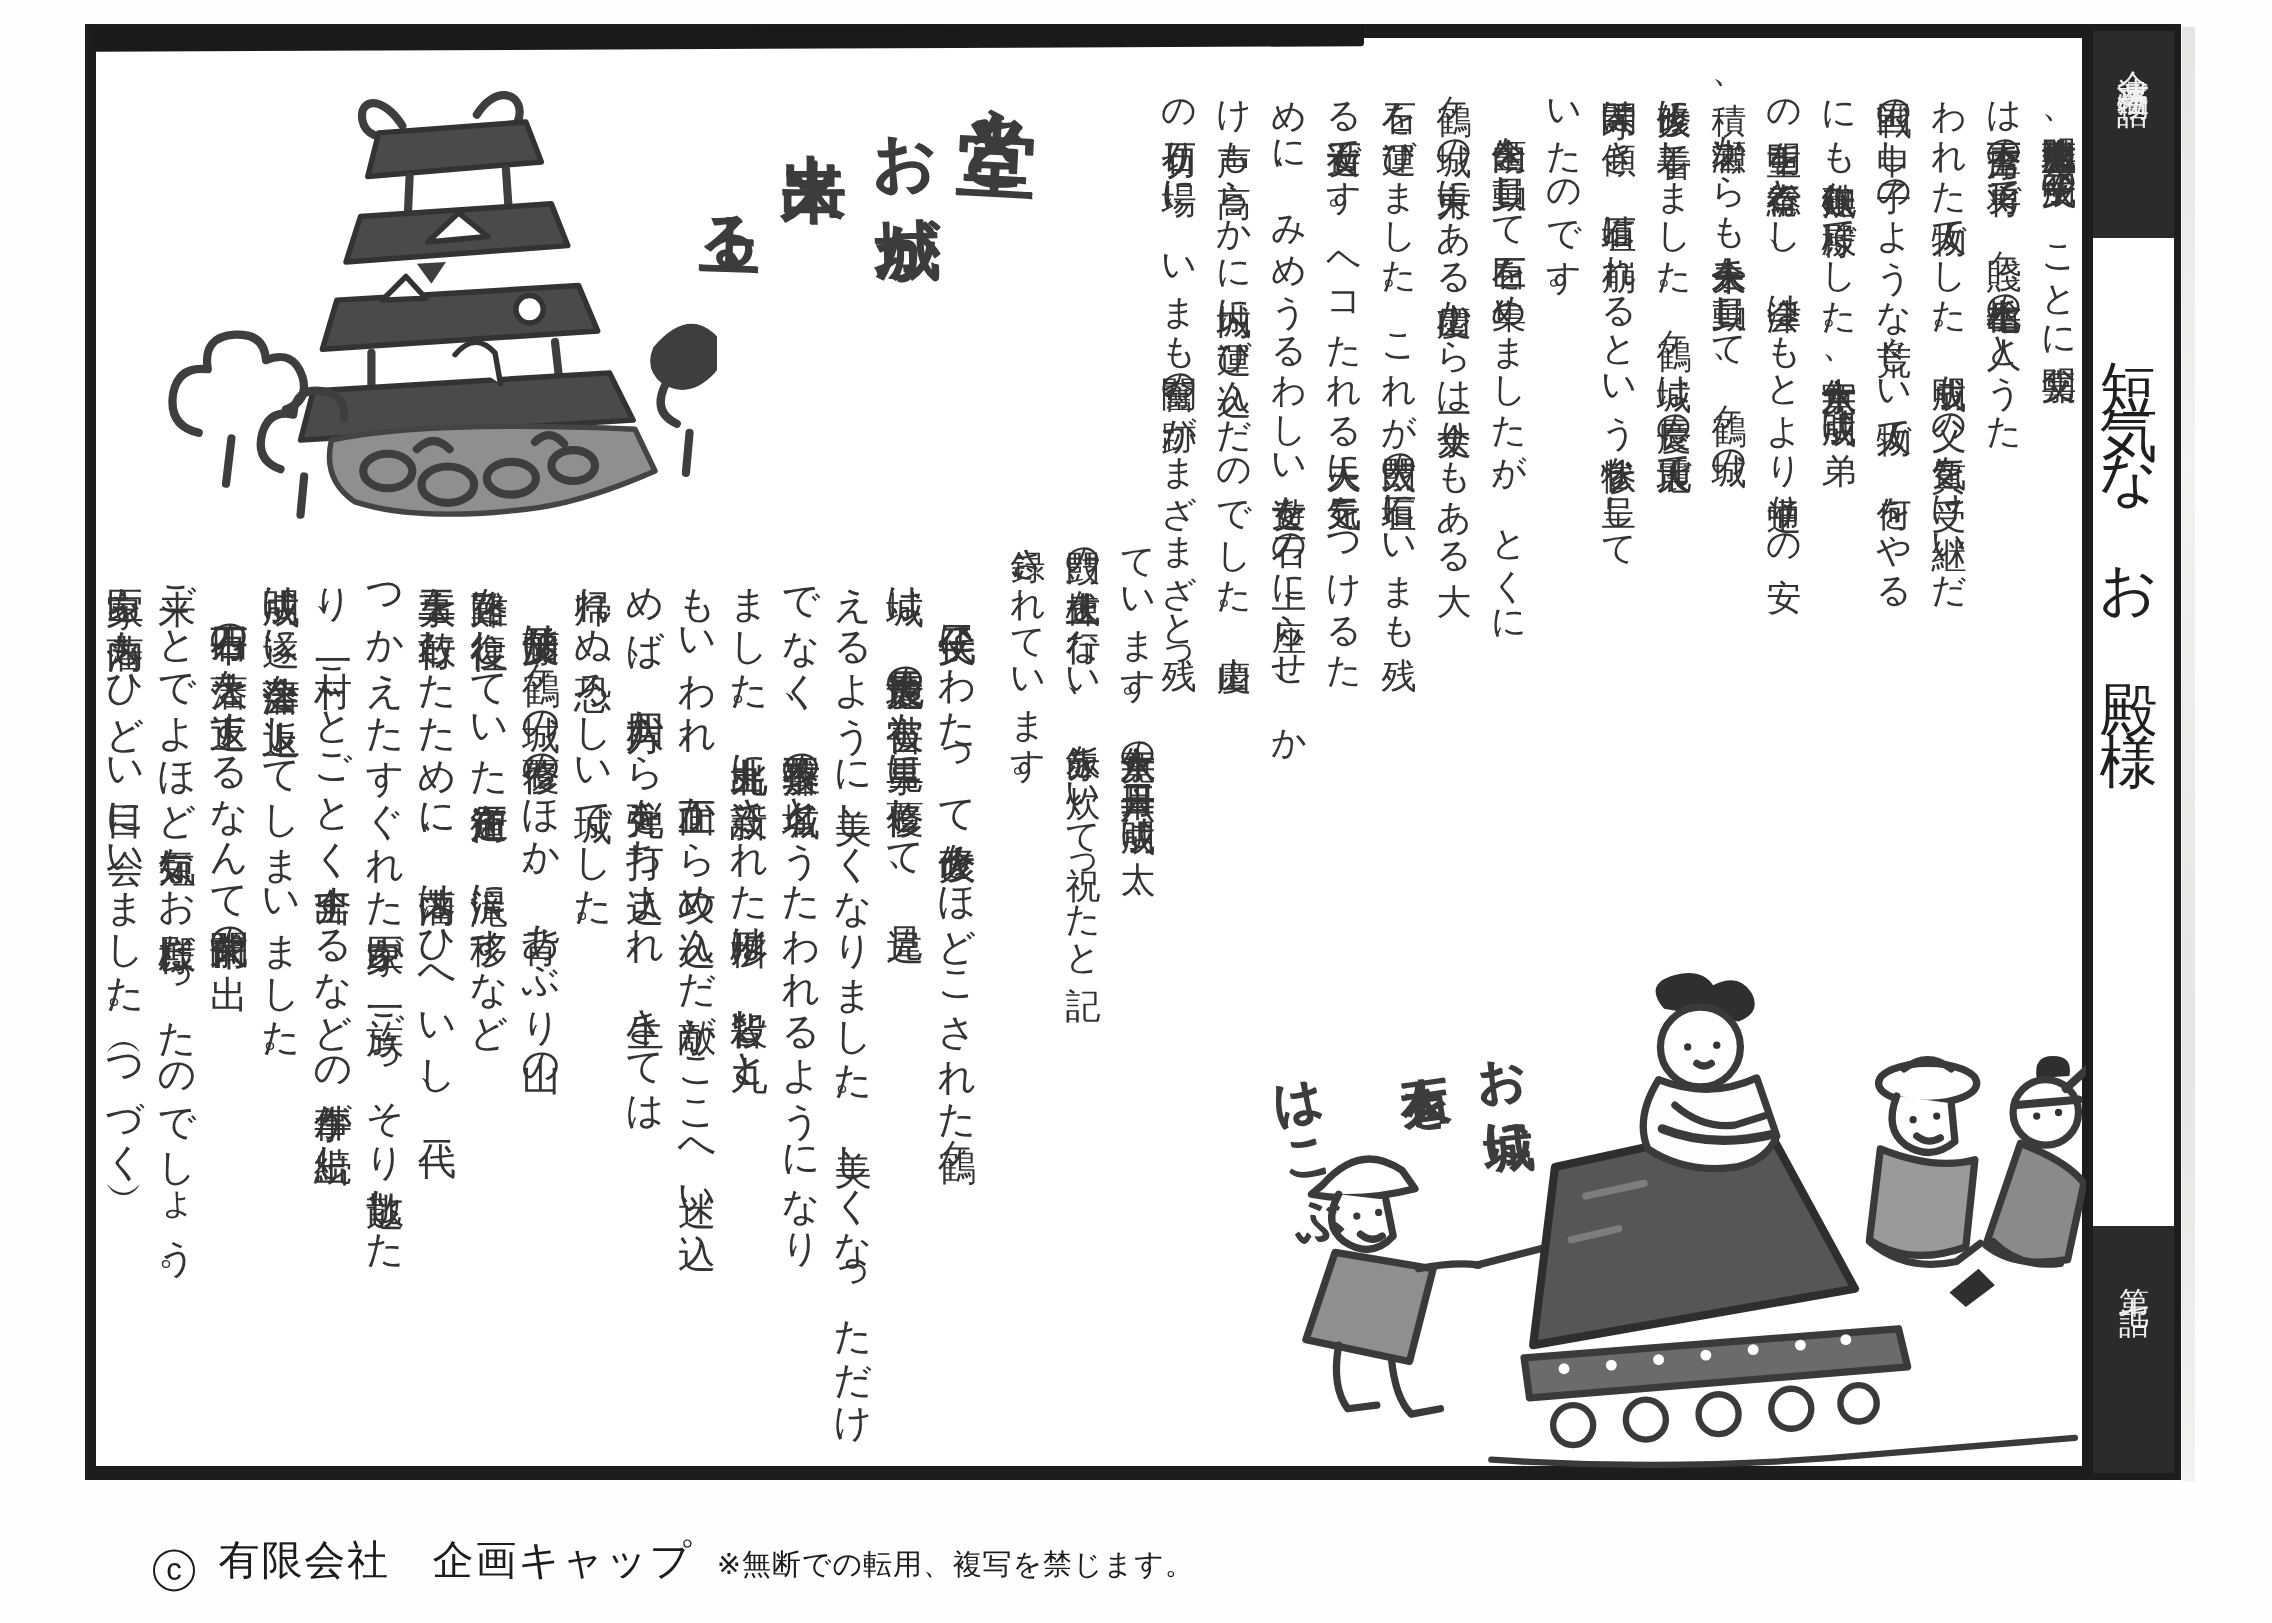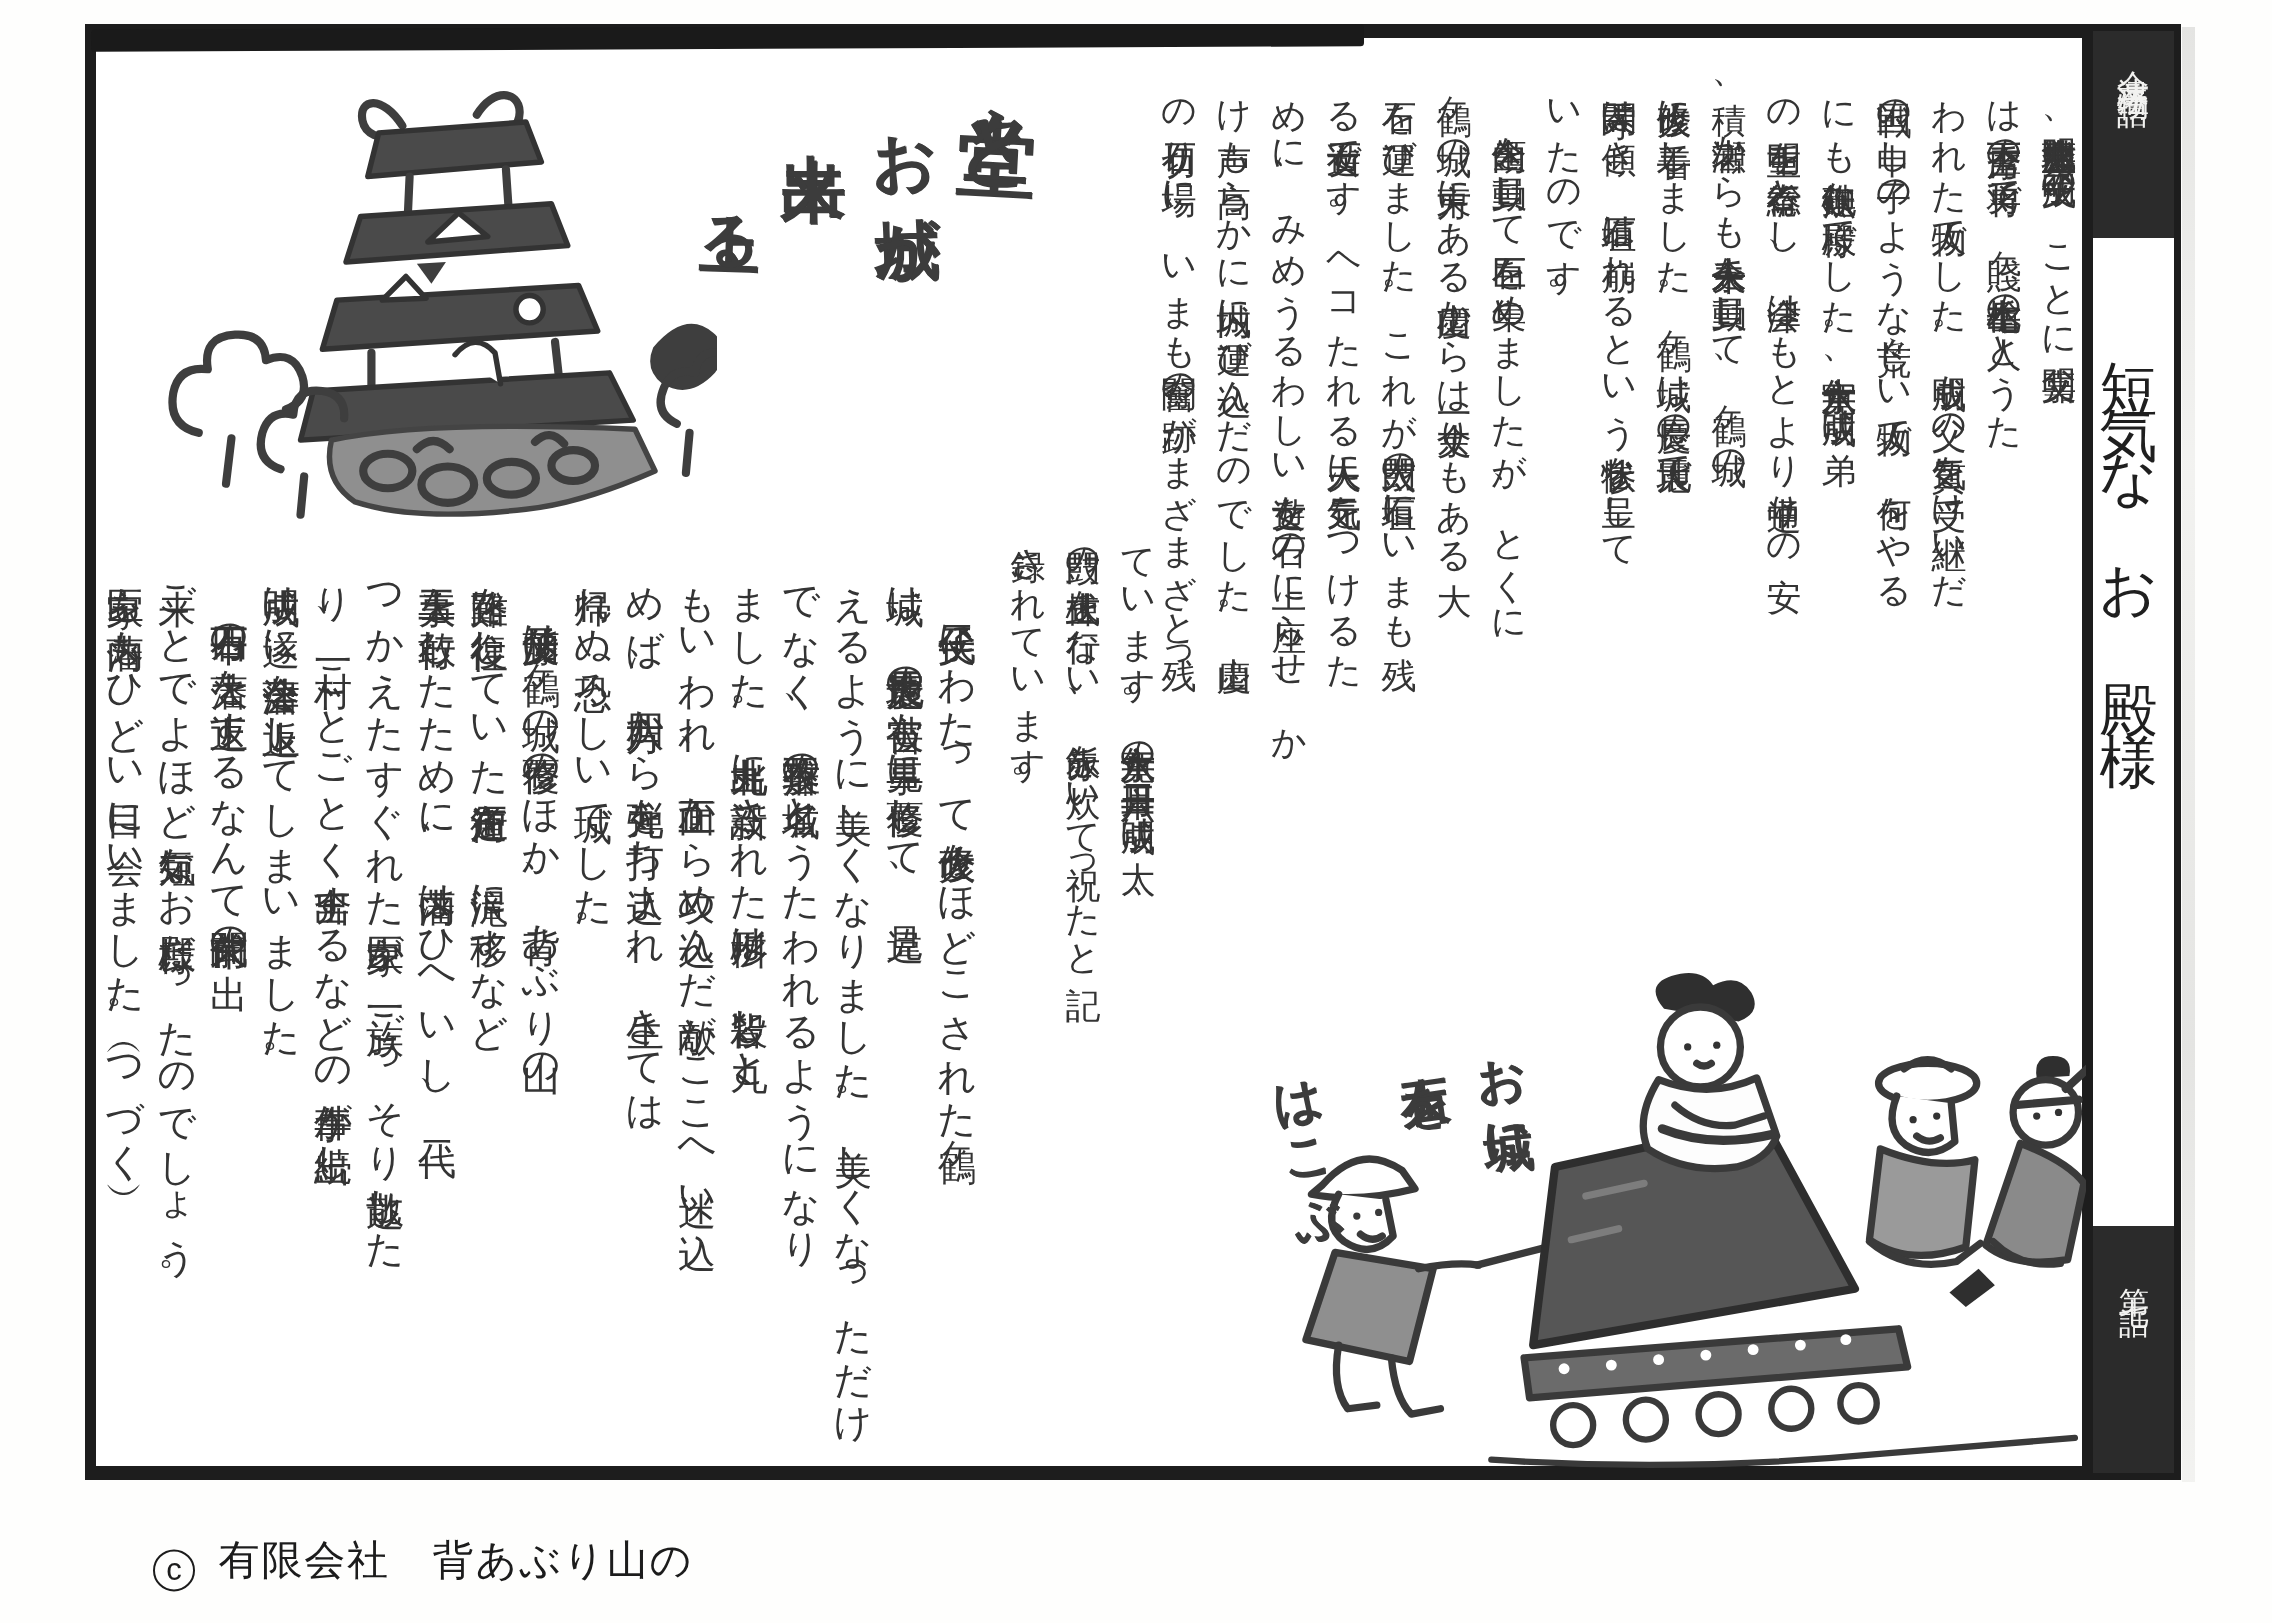--- a/index.html
+++ b/index.html
@@ -268,17 +268,18 @@
       <div class="vtext series-title">会津藩物語</div>
     </div>
     <div class="strip-box strip-box-bottom">
       <div class="vtext episode-label">第七話</div>
     </div>
   </div>
   <div class="main-title">短気なお殿様</div>
 
   <div class="footer">
     <span class="cmark">c</span>
-    <span class="publisher">有限会社　背あぶり山の</span>
+    <span class="publisher">有限会社　企画キャップ</span>
+    <span class="notice">※無断での転用、複写を禁じます。</span>
   </div>
 
 </div>
 
 
 </body></html>

